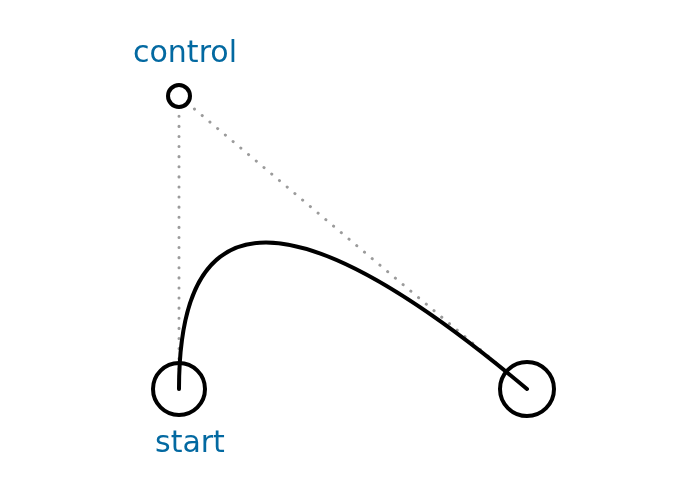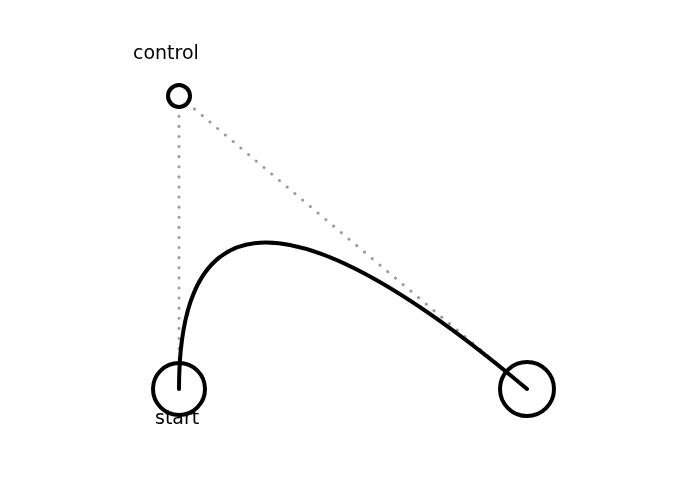--- a/index.html
+++ b/index.html
@@ -24,28 +24,28 @@
     position: absolute;
     left: 0;
     top: 0;
     width: 689px;
     height: 498px;
     display: block;
   }
   .label {
     position: absolute;
     font-family: "DejaVu Sans", sans-serif;
-    font-size: 19px;
+    font-size: 30px;
     line-height: 30px;
-    color: #000000;
+    color: #0369a1;
     white-space: nowrap;
     letter-spacing: 0px;
   }
   #label-control { left: 133px; top: 37px; }
-  #label-start   { left: 155px; top: 402px; }
+  #label-start   { left: 155px; top: 427px; }
   #label-end     { left: 503px; top: 427px; }
 </style>
 </head>
 <body>
 
 <div id="stage">
 
   <svg id="canvas" viewBox="0 0 689 498" xmlns="http://www.w3.org/2000/svg">
 
     <rect x="0" y="0" width="689" height="498" fill="#ffffff"></rect>

